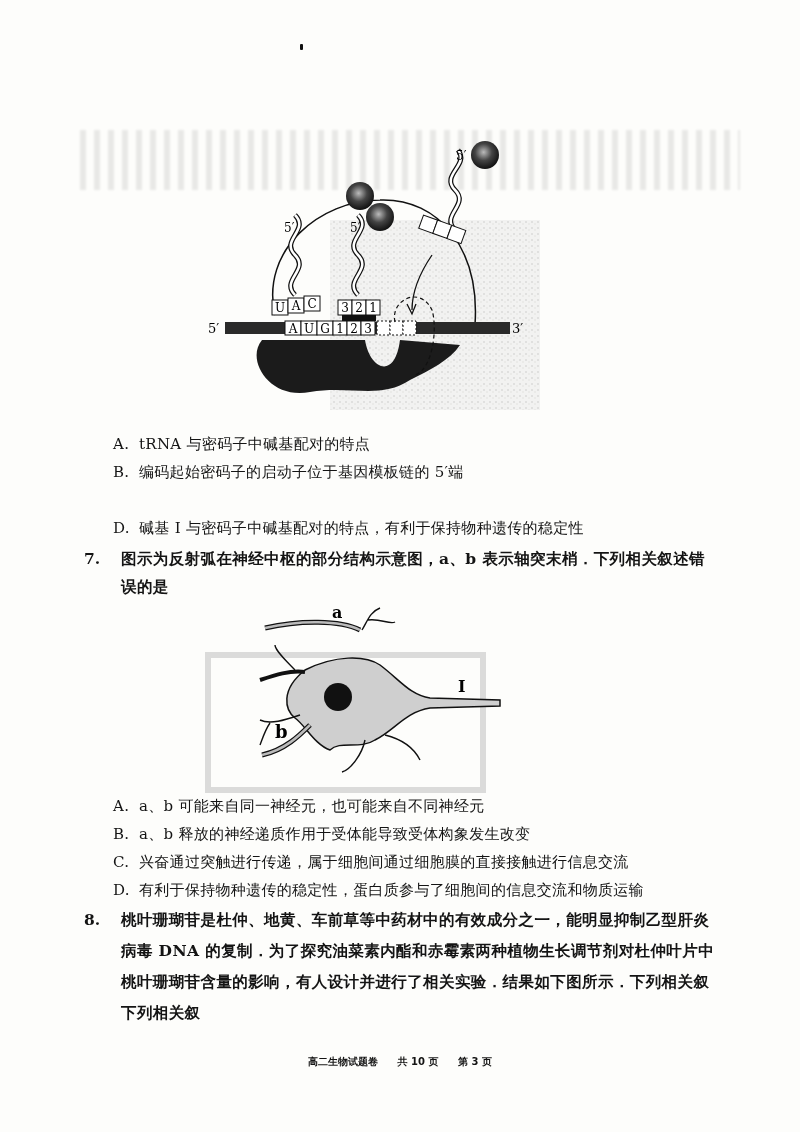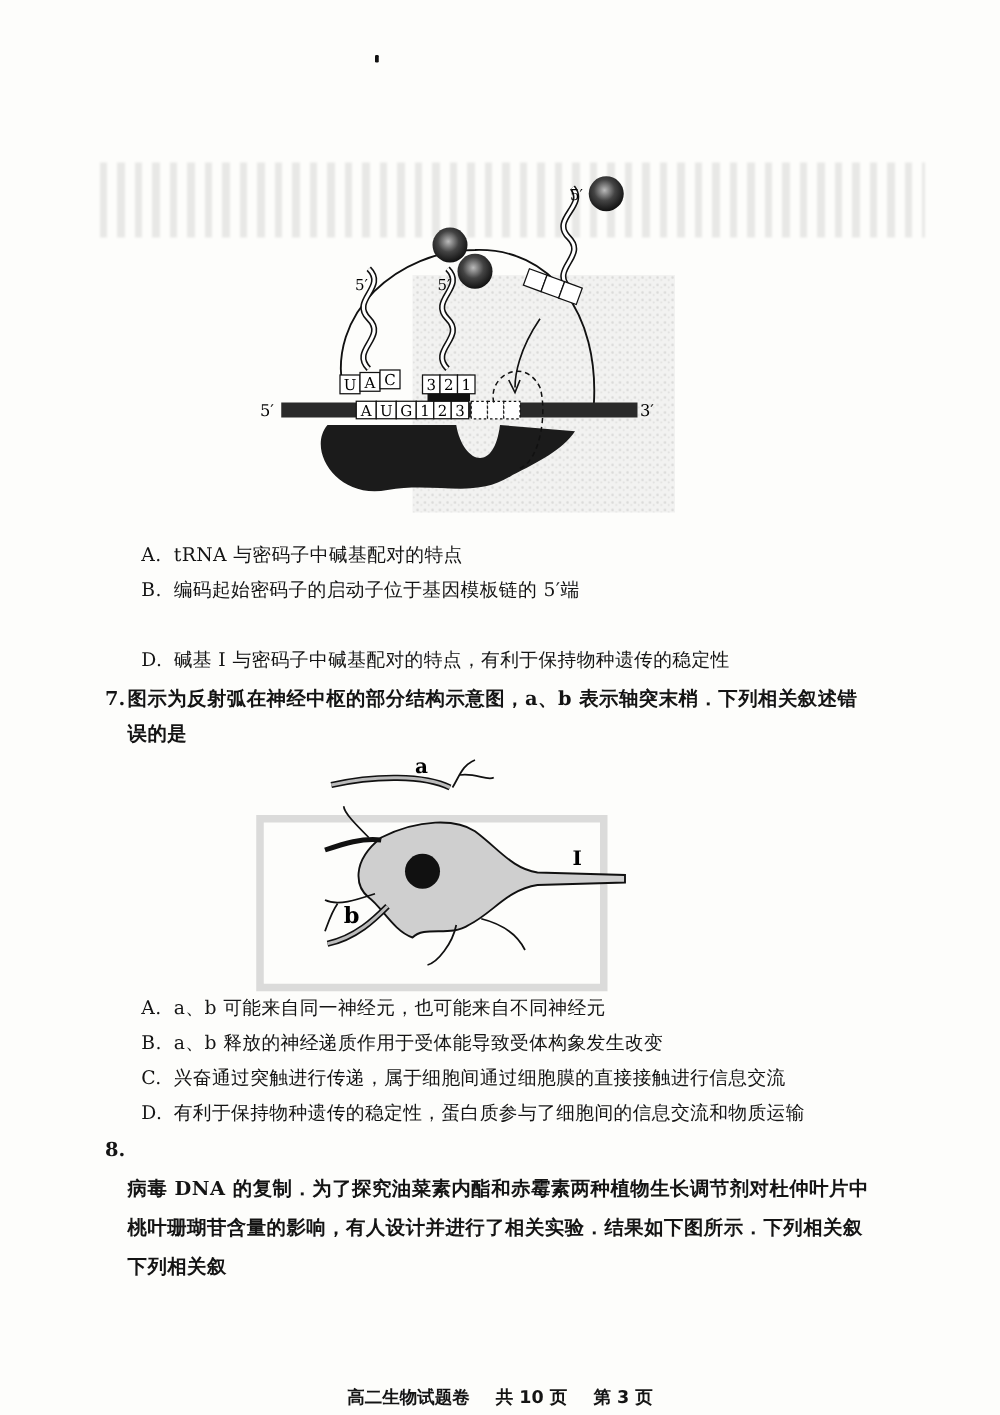--- a/index.html
+++ b/index.html
@@ -8,23 +8,23 @@
     font-family: "DejaVu Serif", "Liberation Serif", serif; color: #141414;
   }
   .page { position: absolute; inset: 0; }
   .speck { position: absolute; left: 300px; top: 44px; width: 3px; height: 6px; background: #111; border-radius: 1px; }
   .ghost { position: absolute; left: 80px; top: 130px; width: 660px; height: 60px; opacity: 0.12;
     background: repeating-linear-gradient(90deg, #555 0 6px, transparent 6px 14px); filter: blur(1px); }
   .fig1 { position: absolute; left: 200px; top: 130px; width: 340px; height: 300px; }
   .opt { position: absolute; left: 113px; font-size: 15px; letter-spacing: 0.3px; white-space: nowrap; }
   .opt .lbl { display: inline-block; width: 26px; }
   .qnum { position: absolute; left: 84px; font-size: 15.5px; font-weight: bold; }
-  .qtext { position: absolute; left: 102px; font-size: 15.5px; font-weight: bold; white-space: nowrap; letter-spacing: 0.4px; }
+  .qtext { position: absolute; left: 121px; font-size: 15.5px; font-weight: bold; white-space: nowrap; letter-spacing: 0.4px; }
   .fig2 { position: absolute; left: 190px; top: 600px; width: 380px; height: 200px; }
-  .footer { position: absolute; top: 1109px; left: 0; width: 800px; text-align: center; font-size: 14px; font-weight: bold; font-family: "DejaVu Sans", "Liberation Sans", sans-serif; }
+  .footer { position: absolute; top: 1055px; left: 0; width: 800px; text-align: center; font-size: 10px; font-weight: bold; font-family: "DejaVu Sans", "Liberation Sans", sans-serif; }
   .footer span { margin: 0 8px; }
 </style>
 </head>
 <body>
 
 <div class="page">
   <div class="speck"></div>
   <div class="ghost"></div>
 
   <svg class="fig1" viewBox="0 0 340 300">
@@ -150,20 +150,21 @@
     <span class="lbl">B.</span><span>a、b 释放的神经递质作用于受体能导致受体构象发生改变</span>
   </div>
   <div class="opt" style="top:853px">
     <span class="lbl">C.</span><span>兴奋通过突触进行传递，属于细胞间通过细胞膜的直接接触进行信息交流</span>
   </div>
   <div class="opt" style="top:881px">
     <span class="lbl">D.</span><span>有利于保持物种遗传的稳定性，蛋白质参与了细胞间的信息交流和物质运输</span>
   </div>
 
   <div class="qnum" style="top:910px">8.</div>
+  <div class="qtext" style="top:910px">桃叶珊瑚苷是杜仲、地黄、车前草等中药材中的有效成分之一，能明显抑制乙型肝炎</div>
   <div class="qtext" style="top:941px">病毒 DNA 的复制．为了探究油菜素内酯和赤霉素两种植物生长调节剂对杜仲叶片中</div>
   <div class="qtext" style="top:972px">桃叶珊瑚苷含量的影响，有人设计并进行了相关实验．结果如下图所示．下列相关叙</div>
   <div class="qtext" style="top:1003px">下列相关叙</div>
 
   <div class="footer">
     <span>高二生物试题卷</span>
     <span>共 10 页</span>
     <span>第 3 页</span>
   </div>
 </div>

